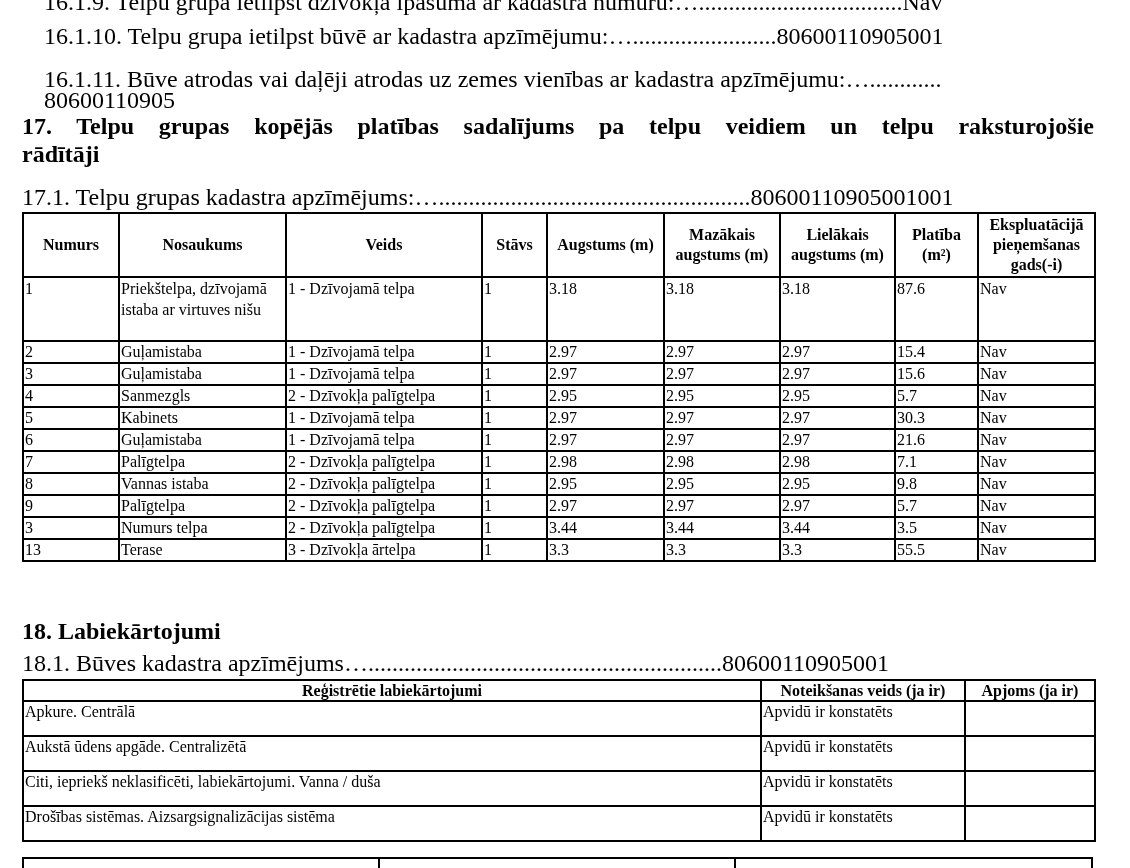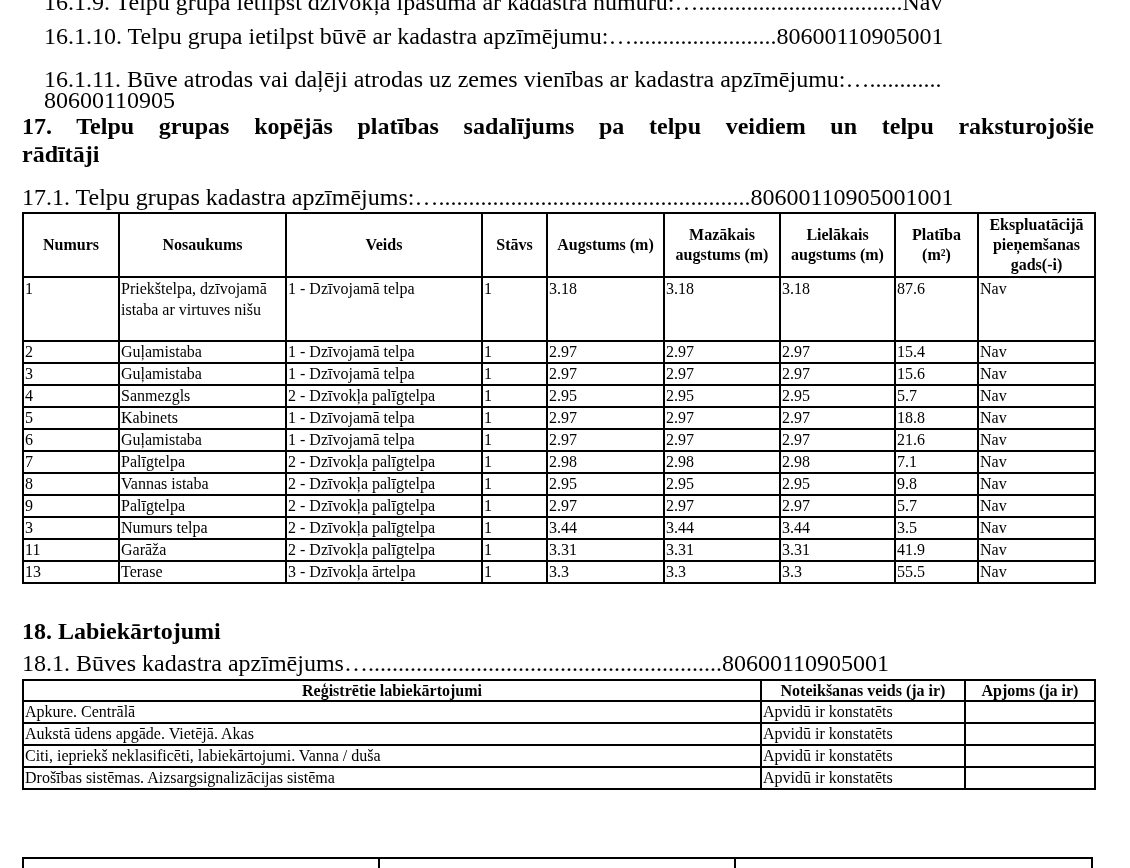--- a/index.html
+++ b/index.html
@@ -25,21 +25,21 @@
   .l181 { top: 649px; left: 22px; }
 
   table { border-collapse: collapse; position: absolute; table-layout: fixed; }
   td, th { border: 2px solid #000; padding: 0 1px; vertical-align: top; }
   #t17 { left: 22px; top: 212px; width: 1072px; font-size: 16px; line-height: 21px; }
   #t17 th { font-weight: bold; text-align: center; vertical-align: middle; height: 62px; line-height: 20px; padding: 0; }
   #t17 td { height: 20px; line-height: 20px; padding: 0 0 0 1px; }
   #t17 tr.tall td { height: 62px; line-height: 21px; }
   #t18 { left: 22px; top: 679px; width: 1072px; font-size: 16px; line-height: 19px; }
   #t18 th { font-weight: bold; text-align: center; height: 19px; padding: 0; }
-  #t18 td { height: 20px; line-height: 20px; padding: 0 0 0 1px; }
+  #t18 td { height: 20px; line-height: 20px; padding: 0 0 13px 1px; }
   #t19 { left: 22px; top: 857px; width: 1069px; }
   #t19 td { height: 20px; border-bottom: none; }
 </style>
 </head>
 <body>
 
 <div class="line l9">16.1.9. Telpu grupa ietilpst dzīvokļa īpašuma ar kadastra numuru:…..................................Nav</div>
 <div class="line l10">16.1.10. Telpu grupa ietilpst būvē ar kadastra apzīmējumu:…........................80600110905001</div>
 <div class="line l11">16.1.11. Būve atrodas vai daļēji atrodas uz zemes vienības ar kadastra apzīmējumu:…............</div>
 <div class="line l11b">80600110905</div>
@@ -121,21 +121,21 @@
         <td>Nav</td>
       </tr>
       <tr>
         <td>5</td>
         <td>Kabinets</td>
         <td>1 - Dzīvojamā telpa</td>
         <td>1</td>
         <td>2.97</td>
         <td>2.97</td>
         <td>2.97</td>
-        <td>18.8</td>
+        <td>30.3</td>
         <td>Nav</td>
       </tr>
       <tr>
         <td>6</td>
         <td>Guļamistaba</td>
         <td>1 - Dzīvojamā telpa</td>
         <td>1</td>
         <td>2.97</td>
         <td>2.97</td>
         <td>2.97</td>
@@ -177,31 +177,20 @@
       </tr>
       <tr>
         <td>3</td>
         <td>Numurs telpa</td>
         <td>2 - Dzīvokļa palīgtelpa</td>
         <td>1</td>
         <td>3.44</td>
         <td>3.44</td>
         <td>3.44</td>
         <td>3.5</td>
-        <td>Nav</td>
-      </tr>
-      <tr>
-        <td>11</td>
-        <td>Garāža</td>
-        <td>2 - Dzīvokļa palīgtelpa</td>
-        <td>1</td>
-        <td>3.31</td>
-        <td>3.31</td>
-        <td>3.31</td>
-        <td>41.9</td>
         <td>Nav</td>
       </tr>
       <tr>
         <td>13</td>
         <td>Terase</td>
         <td>3 - Dzīvokļa ārtelpa</td>
         <td>1</td>
         <td>3.3</td>
         <td>3.3</td>
         <td>3.3</td>
@@ -227,21 +216,21 @@
       <th>Apjoms (ja ir)</th>
     </tr>
   </thead>
   <tbody id="t18body">
       <tr>
         <td>Apkure. Centrālā</td>
         <td>Apvidū ir konstatēts</td>
         <td></td>
       </tr>
       <tr>
-        <td>Aukstā ūdens apgāde. Vietējā. Akas</td>
+        <td>Aukstā ūdens apgāde. Centralizētā</td>
         <td>Apvidū ir konstatēts</td>
         <td></td>
       </tr>
       <tr>
         <td>Citi, iepriekš neklasificēti, labiekārtojumi. Vanna / duša</td>
         <td>Apvidū ir konstatēts</td>
         <td></td>
       </tr>
       <tr>
         <td>Drošības sistēmas. Aizsargsignalizācijas sistēma</td>

